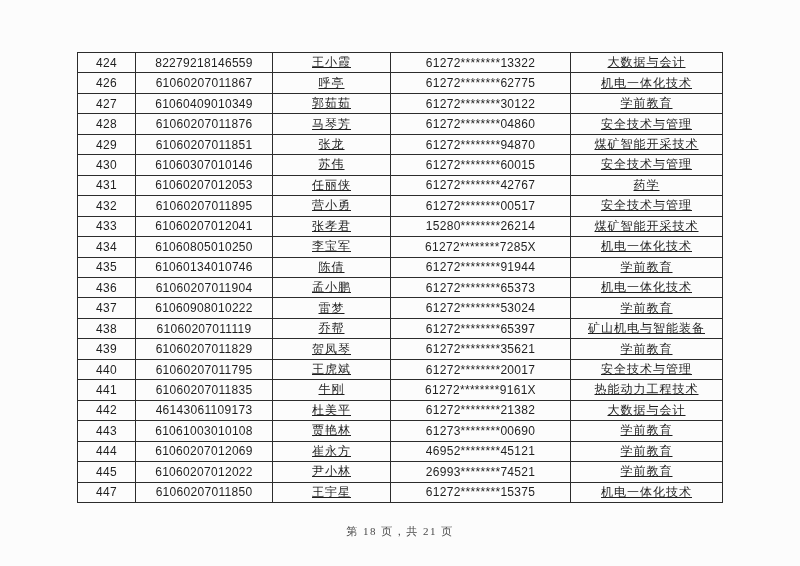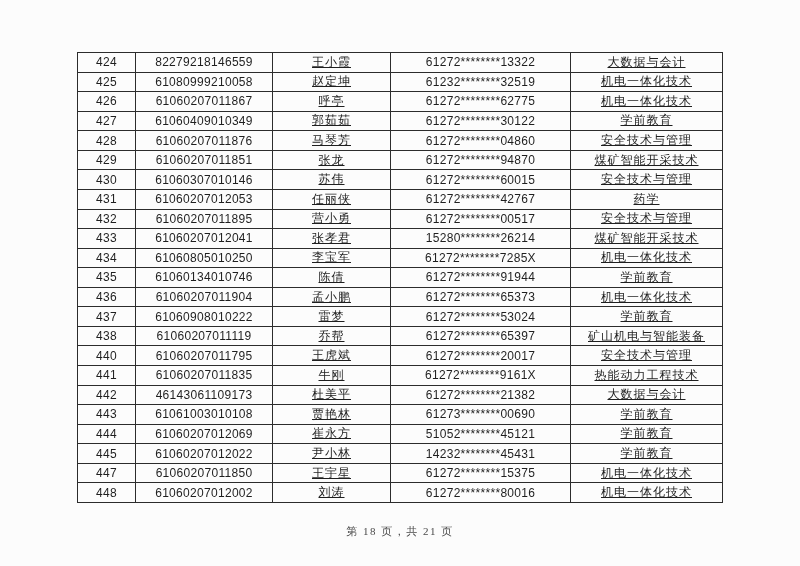--- a/index.html
+++ b/index.html
@@ -73,27 +73,20 @@
     </colgroup>
     <tbody>
         <tr>
           <td class="c0">424</td>
           <td class="c1">82279218146559</td>
           <td class="c2">王小霞</td>
           <td class="c3">61272********13322</td>
           <td class="c4">大数据与会计</td>
         </tr>
         <tr>
-          <td class="c0">425</td>
-          <td class="c1">61080999210058</td>
-          <td class="c2">赵定坤</td>
-          <td class="c3">61232********32519</td>
-          <td class="c4">机电一体化技术</td>
-        </tr>
-        <tr>
           <td class="c0">426</td>
           <td class="c1">61060207011867</td>
           <td class="c2">呼亭</td>
           <td class="c3">61272********62775</td>
           <td class="c4">机电一体化技术</td>
         </tr>
         <tr>
           <td class="c0">427</td>
           <td class="c1">61060409010349</td>
           <td class="c2">郭茹茹</td>
@@ -171,20 +164,27 @@
           <td class="c4">学前教育</td>
         </tr>
         <tr>
           <td class="c0">438</td>
           <td class="c1">61060207011119</td>
           <td class="c2">乔帮</td>
           <td class="c3">61272********65397</td>
           <td class="c4">矿山机电与智能装备</td>
         </tr>
         <tr>
+          <td class="c0">439</td>
+          <td class="c1">61060207011829</td>
+          <td class="c2">贺凤琴</td>
+          <td class="c3">61272********35621</td>
+          <td class="c4">学前教育</td>
+        </tr>
+        <tr>
           <td class="c0">440</td>
           <td class="c1">61060207011795</td>
           <td class="c2">王虎斌</td>
           <td class="c3">61272********20017</td>
           <td class="c4">安全技术与管理</td>
         </tr>
         <tr>
           <td class="c0">441</td>
           <td class="c1">61060207011835</td>
           <td class="c2">牛刚</td>
@@ -202,42 +202,35 @@
           <td class="c0">443</td>
           <td class="c1">61061003010108</td>
           <td class="c2">贾艳林</td>
           <td class="c3">61273********00690</td>
           <td class="c4">学前教育</td>
         </tr>
         <tr>
           <td class="c0">444</td>
           <td class="c1">61060207012069</td>
           <td class="c2">崔永方</td>
-          <td class="c3">51052********45121</td>
+          <td class="c3">46952********45121</td>
           <td class="c4">学前教育</td>
         </tr>
         <tr>
           <td class="c0">445</td>
           <td class="c1">61060207012022</td>
           <td class="c2">尹小林</td>
-          <td class="c3">14232********45431</td>
+          <td class="c3">26993********74521</td>
           <td class="c4">学前教育</td>
         </tr>
         <tr>
           <td class="c0">447</td>
           <td class="c1">61060207011850</td>
           <td class="c2">王宇星</td>
           <td class="c3">61272********15375</td>
           <td class="c4">机电一体化技术</td>
         </tr>
-        <tr>
-          <td class="c0">448</td>
-          <td class="c1">61060207012002</td>
-          <td class="c2">刘涛</td>
-          <td class="c3">61272********80016</td>
-          <td class="c4">机电一体化技术</td>
-        </tr>
       </tbody>
   </table>
 
   <div class="footer">第 18 页，共 21 页</div>
 
 </div>
 
 </body></html>

